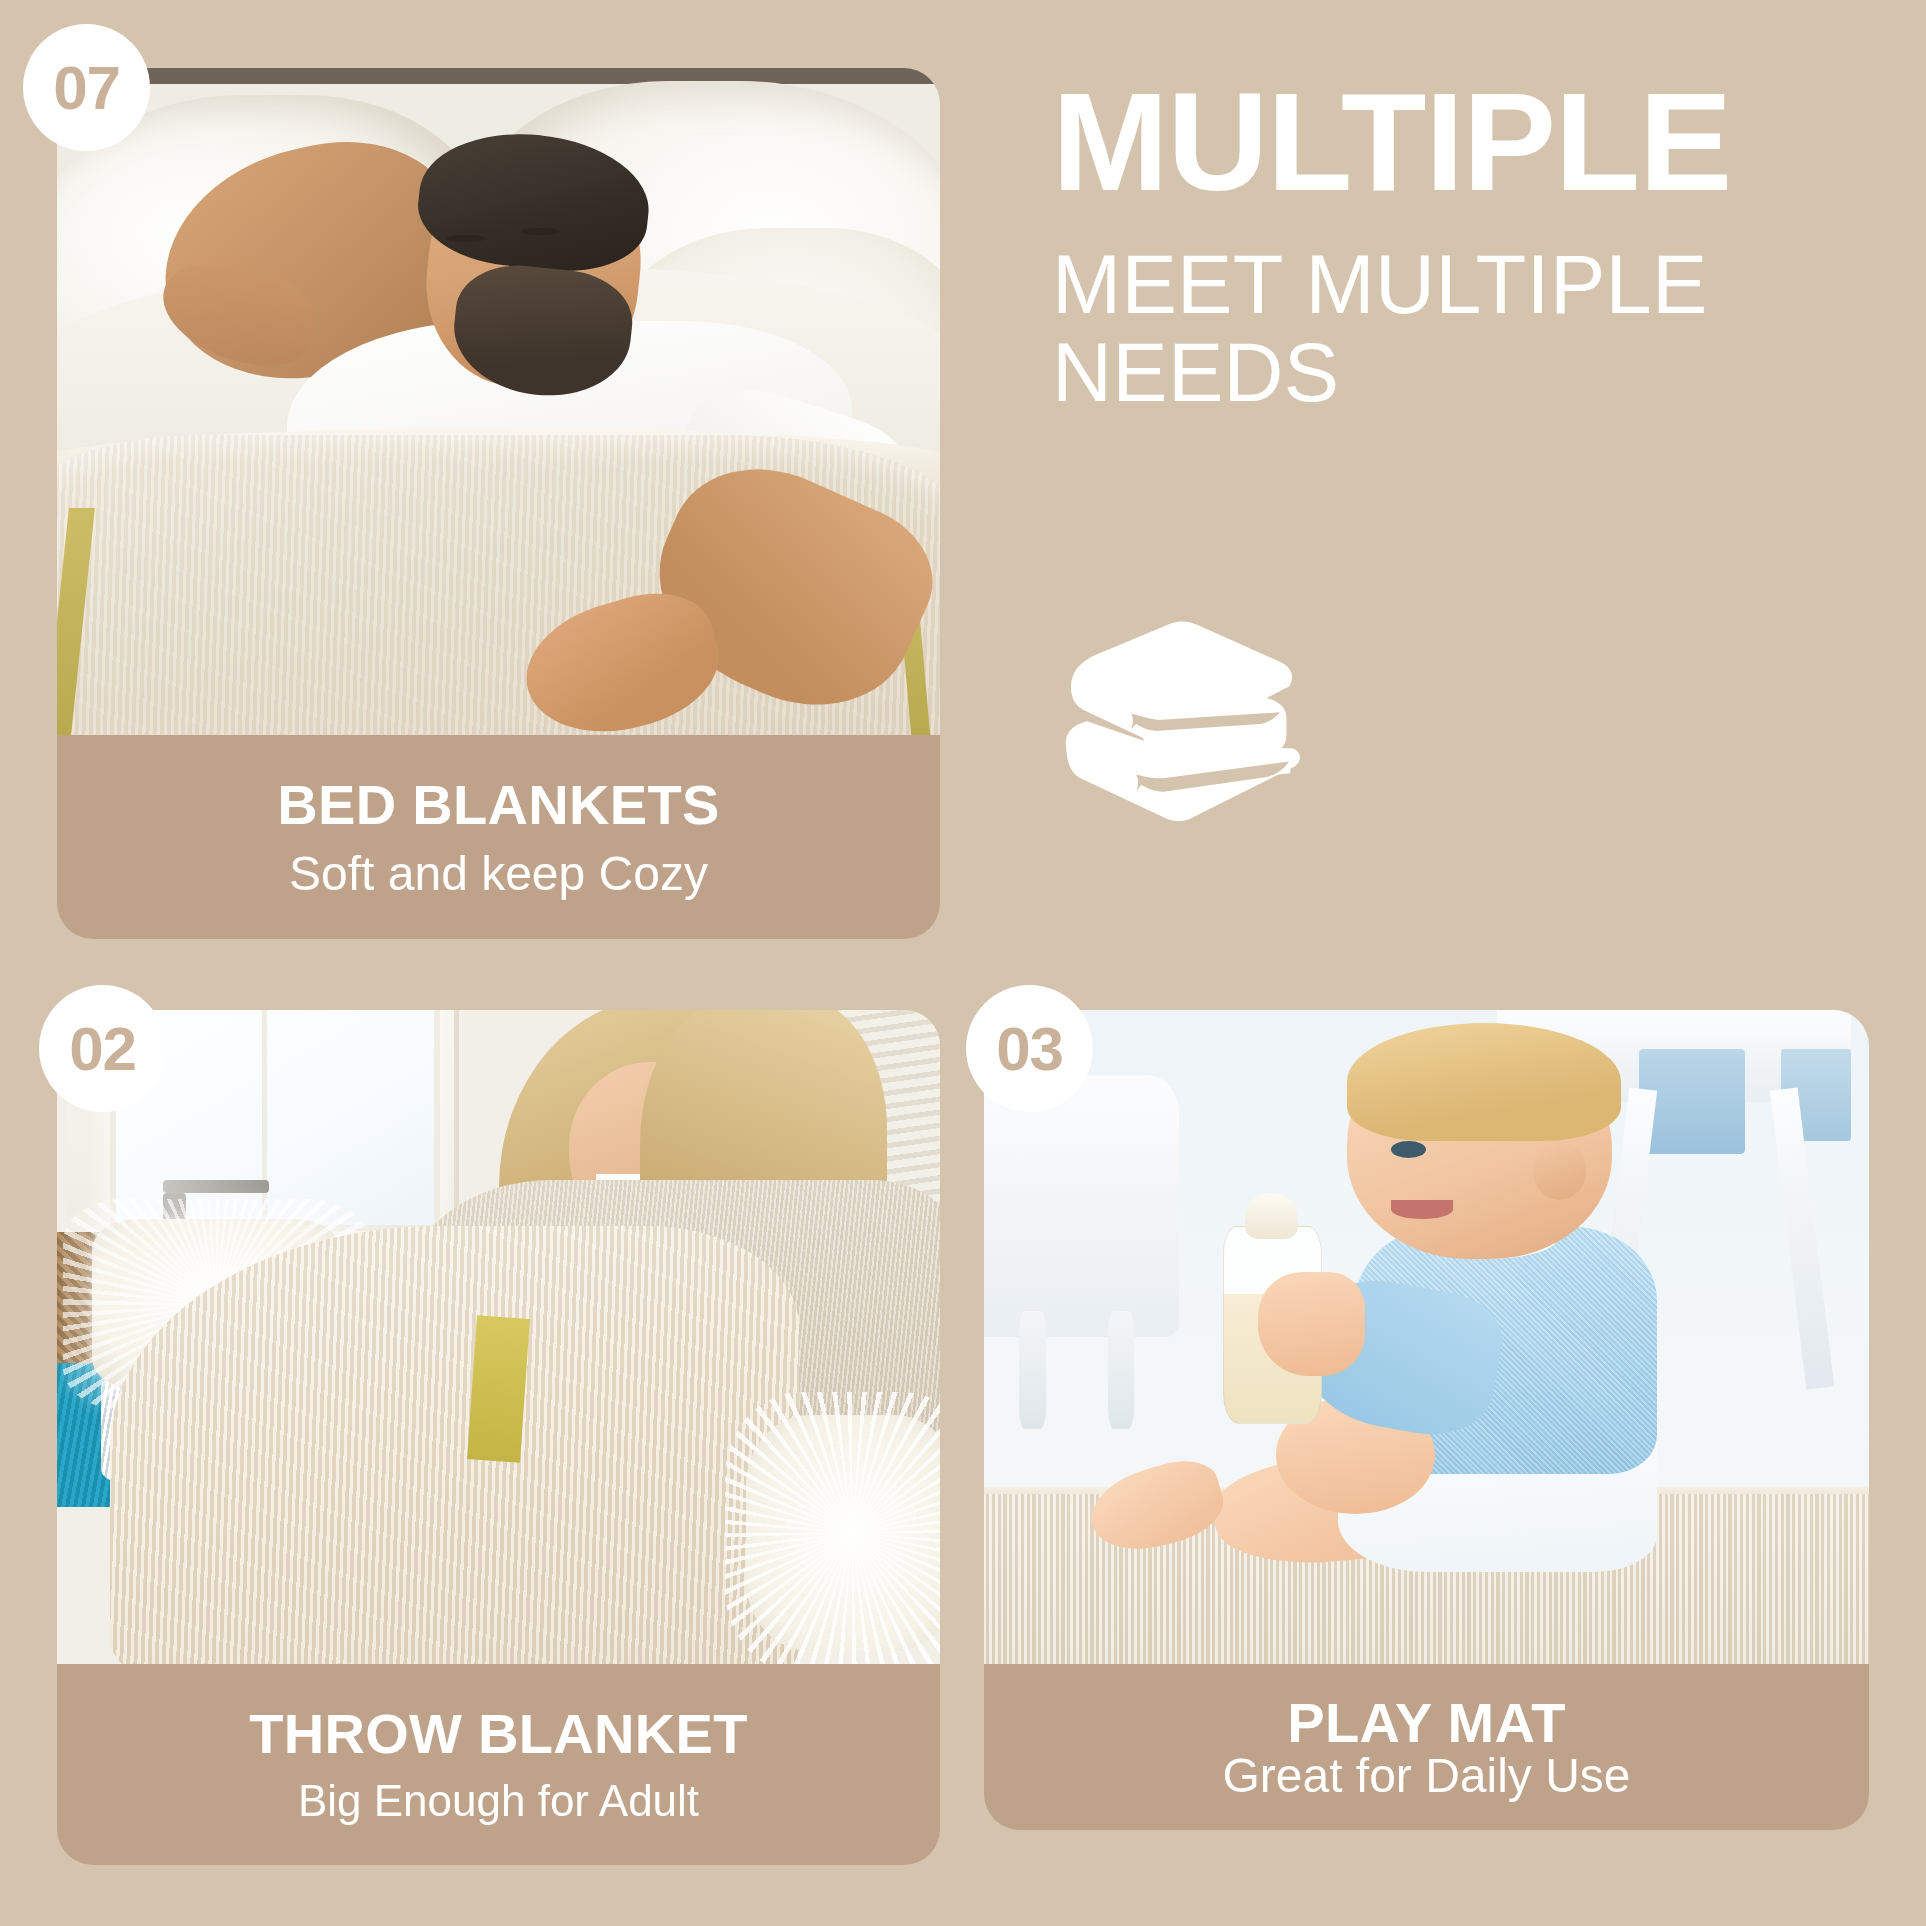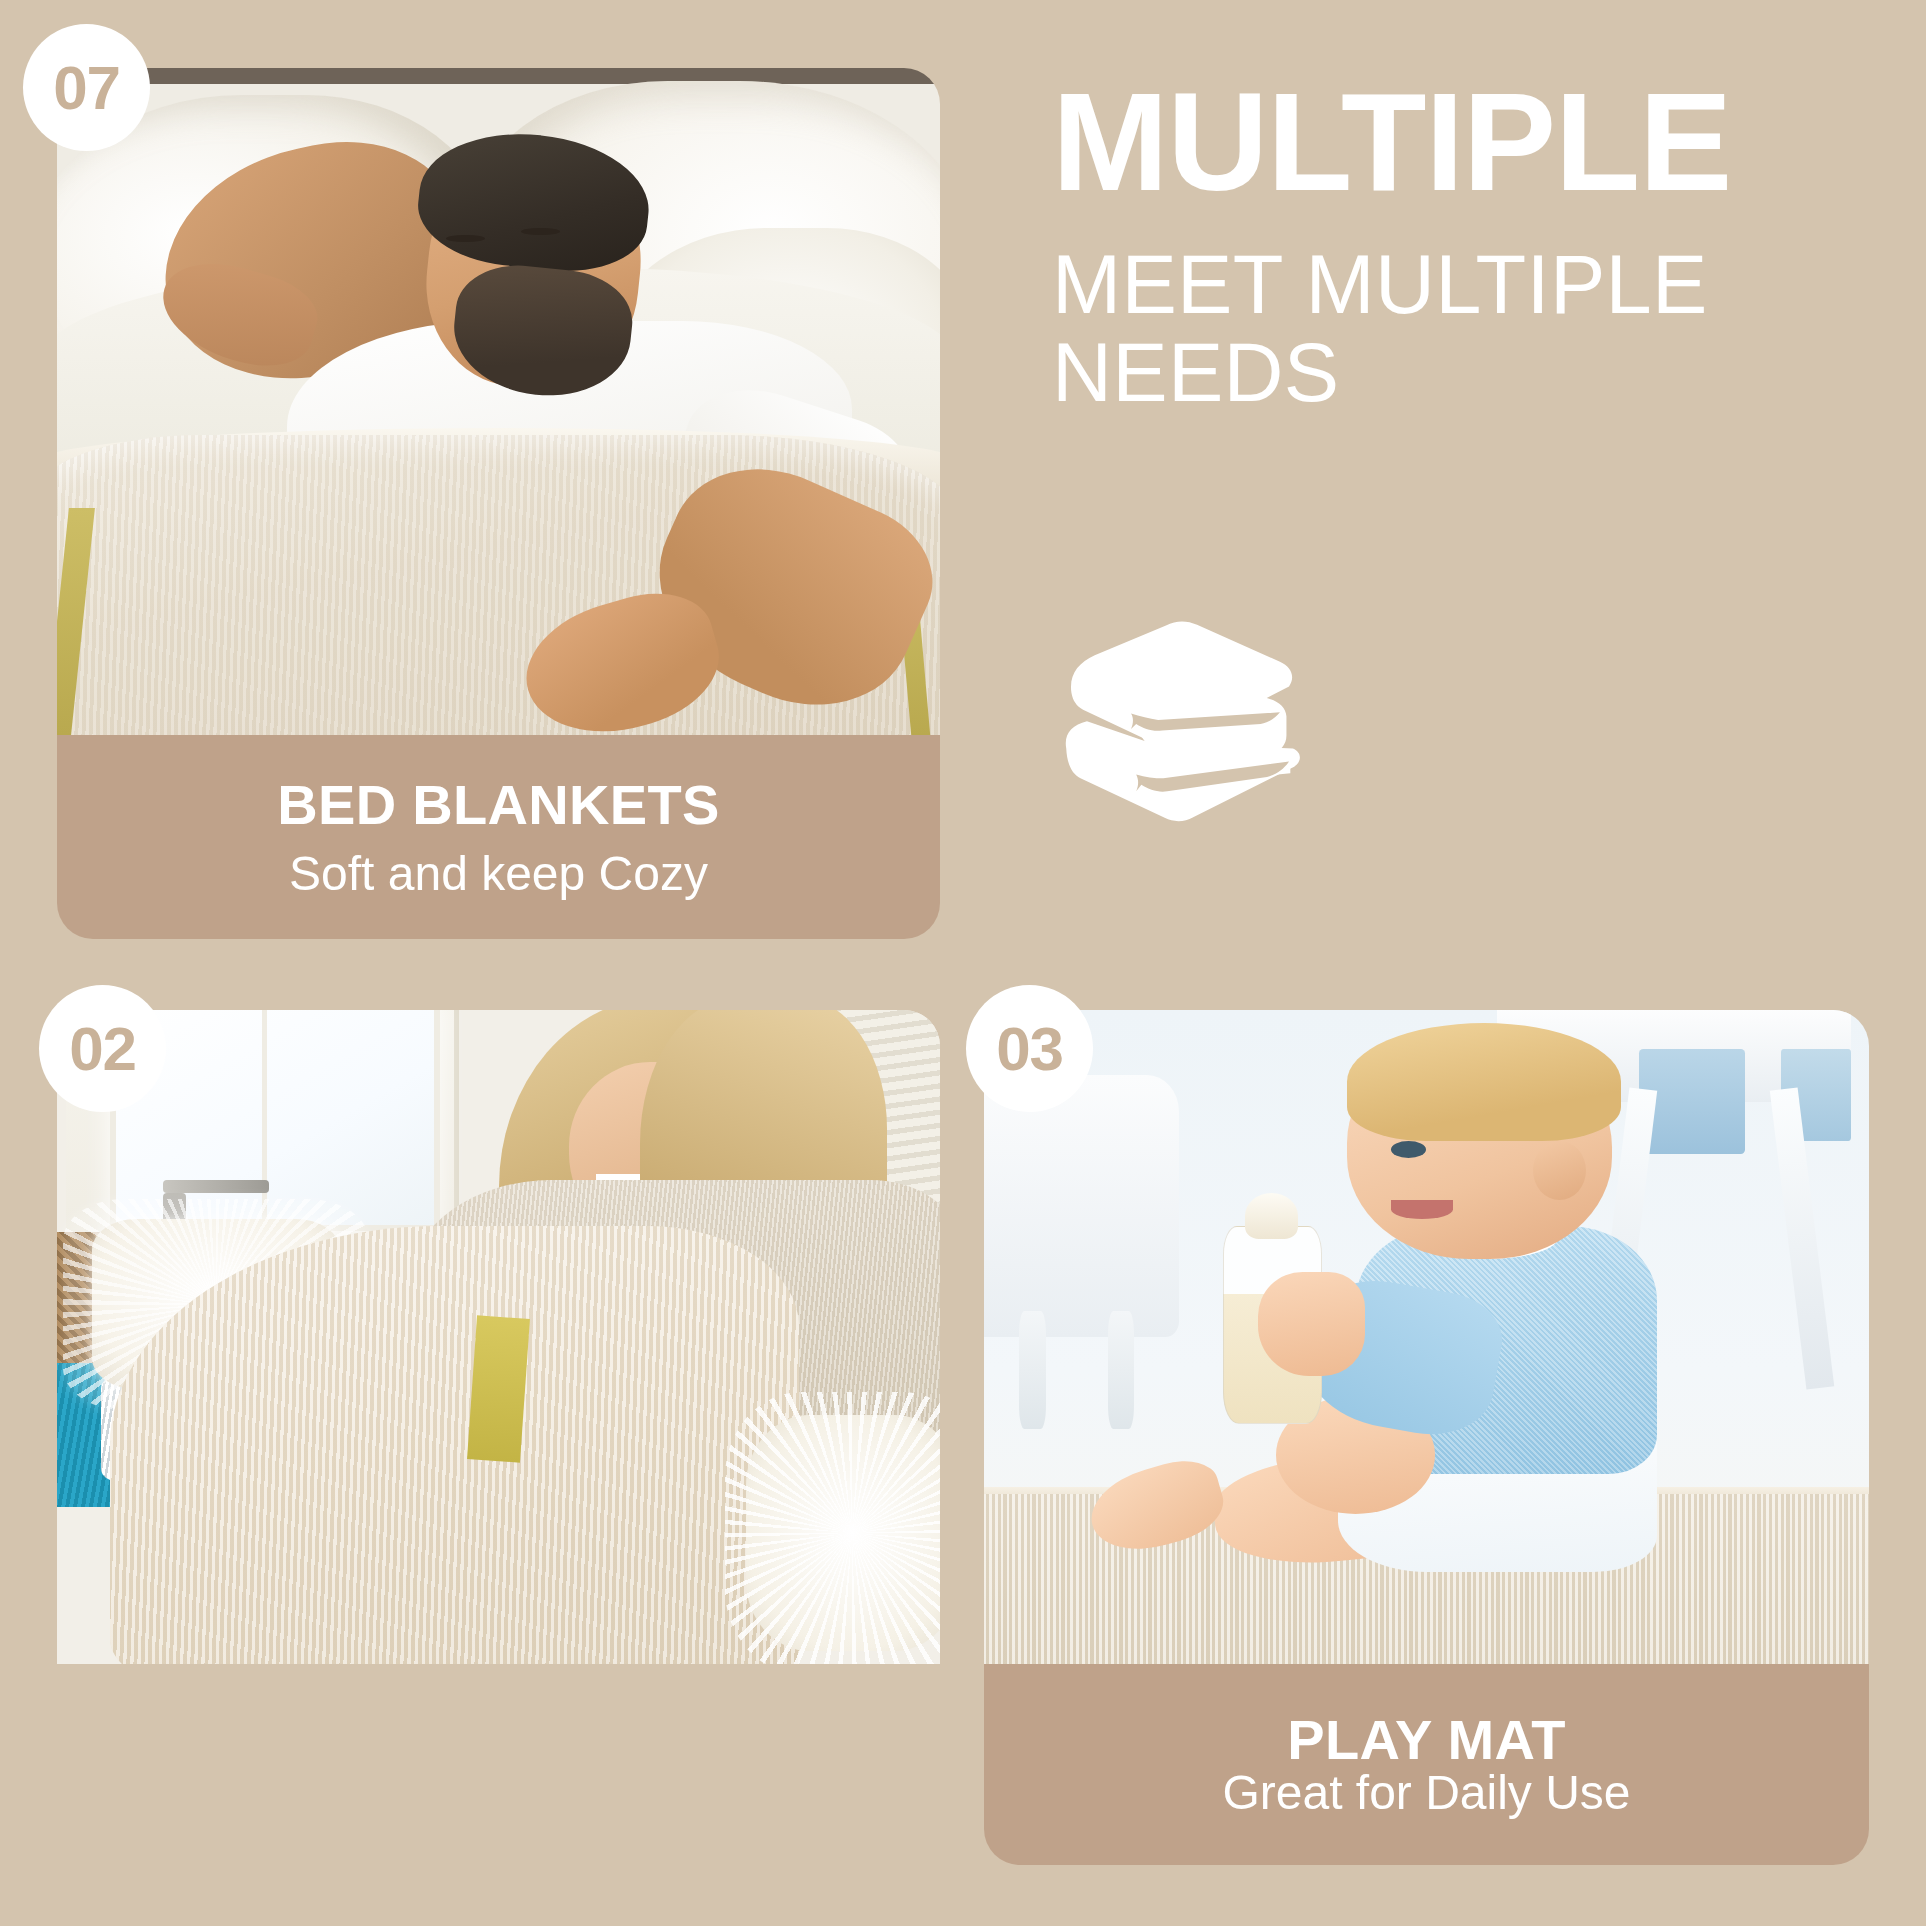--- a/index.html
+++ b/index.html
@@ -594,20 +594,24 @@
         <div class="s2-hand1"></div>
         <div class="s2-mug"></div>
         <div class="s2-mug-handle"></div>
         <div class="s2-hand2"></div>
         <div class="s2-throw"></div>
         <div class="s2-throw-hem"></div>
         <div class="s2-fur-r"></div>
       </div>
     </div>
 
+    <div class="card-caption" style="top:654px; height:201px;">
+      <div class="caption-title" style="font-size:56px;">THROW BLANKET</div>
+      <div class="caption-sub" style="font-size:44px; margin-top:17px;">Big Enough for Adult</div>
+    </div>
 
     <div class="badge" style="left:-18px; top:-24.6px; width:127px; height:127px; font-size:62px;text-align:right;">
       <span>02</span>
     </div>
   </div>
 
   <div class="card" style="left:984px; top:1010px; width:885px; height:854px;">
 
     <div class="card-photo" style="height:654px;">
       <div class="scene">
@@ -633,21 +637,21 @@
         <div class="s3-ear"></div>
         <div class="s3-eye"></div>
         <div class="s3-mouth"></div>
         <div class="s3-arm"></div>
         <div class="s3-bottle"></div>
         <div class="s3-nipple"></div>
         <div class="s3-hand"></div>
       </div>
     </div>
 
-    <div class="card-caption" style="top:654px; height:201px;">
+    <div class="card-caption" style="top:654px; height:166px;">
       <div class="caption-title" style="font-size:56px;">PLAY MAT</div>
       <div class="caption-sub" style="font-size:48px; margin-top:1px;">Great for Daily Use</div>
     </div>
 
     <div class="badge" style="left:-18px; top:-24.6px; width:127px; height:127px; font-size:62px;">
       <span>03</span>
     </div>
   </div>
 
 </div>

